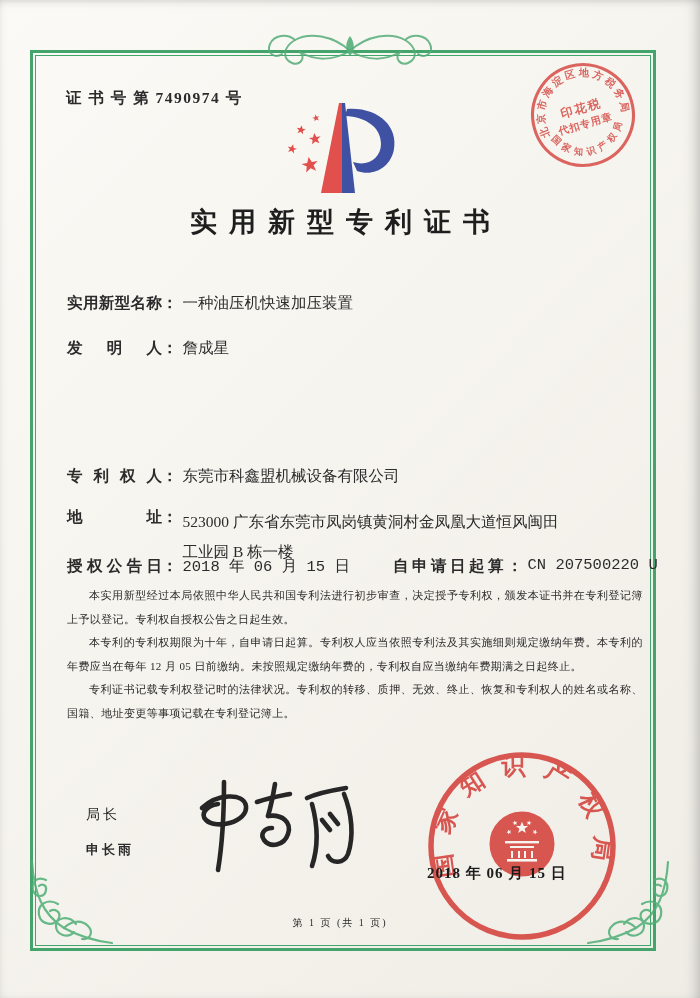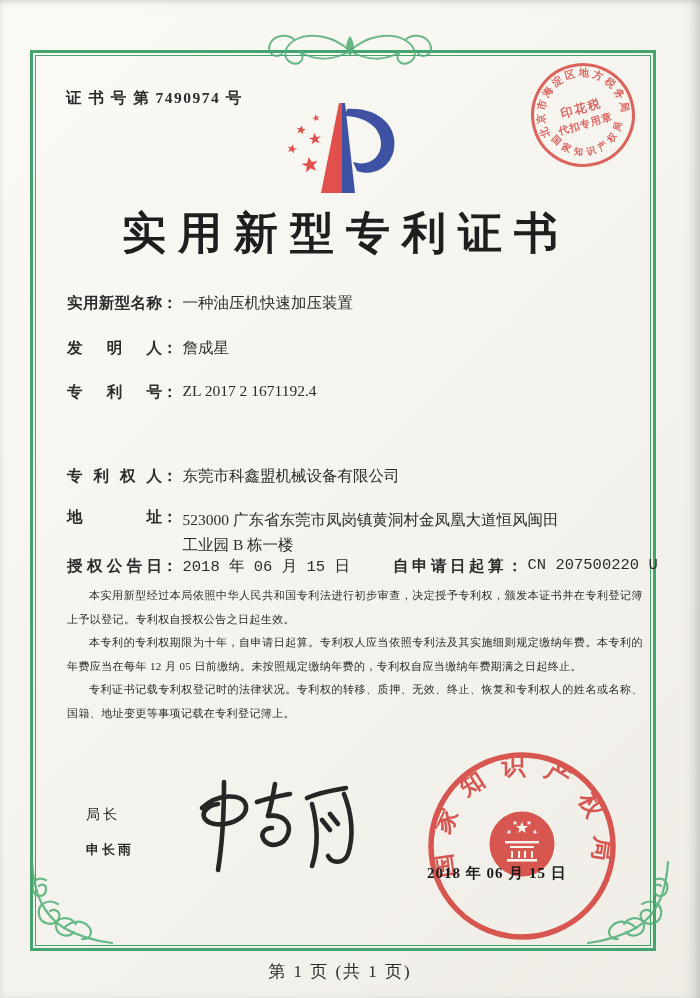--- a/index.html
+++ b/index.html
@@ -31,55 +31,55 @@
     content:"";position:absolute;inset:2px;border:1px solid var(--green);
   }
   .ornament{position:absolute;}
   .cert-no{
     position:absolute;left:66px;top:88px;
     font-size:15.5px;letter-spacing:1.5px;font-weight:600;text-align:center;
   }
   .logo{position:absolute;left:283px;top:100px;}
   .title{
     position:absolute;left:30px;top:204px;width:620px;
-    text-align:center;font-size:44px;font-weight:700;
+    text-align:center;font-size:27px;font-weight:700;
     letter-spacing:12px;text-indent:12px;color:#1e1e1e;
   }
   .row{
     position:absolute;left:67px;font-size:15.5px;white-space:nowrap;
   }
   .row .lbl{
     display:inline-block;width:95px;
     text-align:justify;text-align-last:justify;
     vertical-align:top;font-weight:600;
   }
   .row .colon{font-weight:600;}
   .row .val{margin-left:5px;display:inline-block;vertical-align:top;}
-  .row.addr .val{width:468px;white-space:pre-line;line-height:25px;}
+  .row.addr .val{width:468px;white-space:pre-line;line-height:30px;}
   .grant-no{
     position:absolute;left:326px;top:0;white-space:nowrap;
   }
   .grant-no .lbl2{letter-spacing:3.5px;font-weight:600;}
   .paras{
     position:absolute;left:67px;top:584px;width:576px;
     font-size:11px;line-height:23.6px;text-align:justify;
   }
   .paras p{margin:0;text-indent:2em;letter-spacing:.4px;}
   .director-title{position:absolute;left:86px;top:806px;font-size:14px;letter-spacing:3px;font-weight:400;}
   .director-name{position:absolute;left:86px;top:841px;font-size:13px;letter-spacing:3px;font-weight:600;}
   .signature{position:absolute;left:172px;top:770px;}
   .office-seal{position:absolute;left:424px;top:748px;}
   .seal-date{
     position:absolute;left:427px;top:864px;z-index:5;
     font-size:15px;font-weight:600;letter-spacing:1px;color:#1b1b1b;
   }
   .tax-seal{position:absolute;left:520px;top:52px;}
   .footer{
     position:absolute;left:30px;top:916px;width:620px;text-align:center;
-    font-size:17px;letter-spacing:2px;margin-top:44px;
+    font-size:10px;letter-spacing:2px;
   }
 </style>
 </head>
 <body>
 
 <div class="photo">
 
   <div class="frame"></div>
 
   <svg class="ornament" style="left:243px;top:24px;" width="214" height="52" viewBox="0 0 214 52">
@@ -130,23 +130,20 @@
     <use href="#st" transform="translate(27,65) scale(0.82) rotate(-10)" fill="#e2504d"></use>
   </svg>
 
   <div class="title">实用新型专利证书</div>
 
   <div class="row" style="top:293px;">
     <span class="lbl">实用新型名称</span><span class="colon">：</span><span class="val">一种油压机快速加压装置</span>
   </div>
   <div class="row" style="top:338px;">
     <span class="lbl">发明人</span><span class="colon">：</span><span class="val">詹成星</span>
-  </div>
-  <div class="row" style="top:382px;">
-    <span class="lbl">专利号</span><span class="colon">：</span><span class="val">ZL 2017 2 1671192.4</span>
   </div>
   <div class="row" style="top:466px;">
     <span class="lbl">专利权人</span><span class="colon">：</span><span class="val">东莞市科鑫盟机械设备有限公司</span>
   </div>
   <div class="row addr" style="top:507px;">
     <span class="lbl">地址</span><span class="colon">：</span><span class="val">523000 广东省东莞市凤岗镇黄洞村金凤凰大道恒风闽田
 工业园 B 栋一楼</span>
   </div>
   <div class="row" style="top:556px;font-family:Liberation Mono, monospace;">
     <span class="lbl">授权公告日</span><span class="colon">：</span><span class="val">2018 年 06 月 15 日</span>

